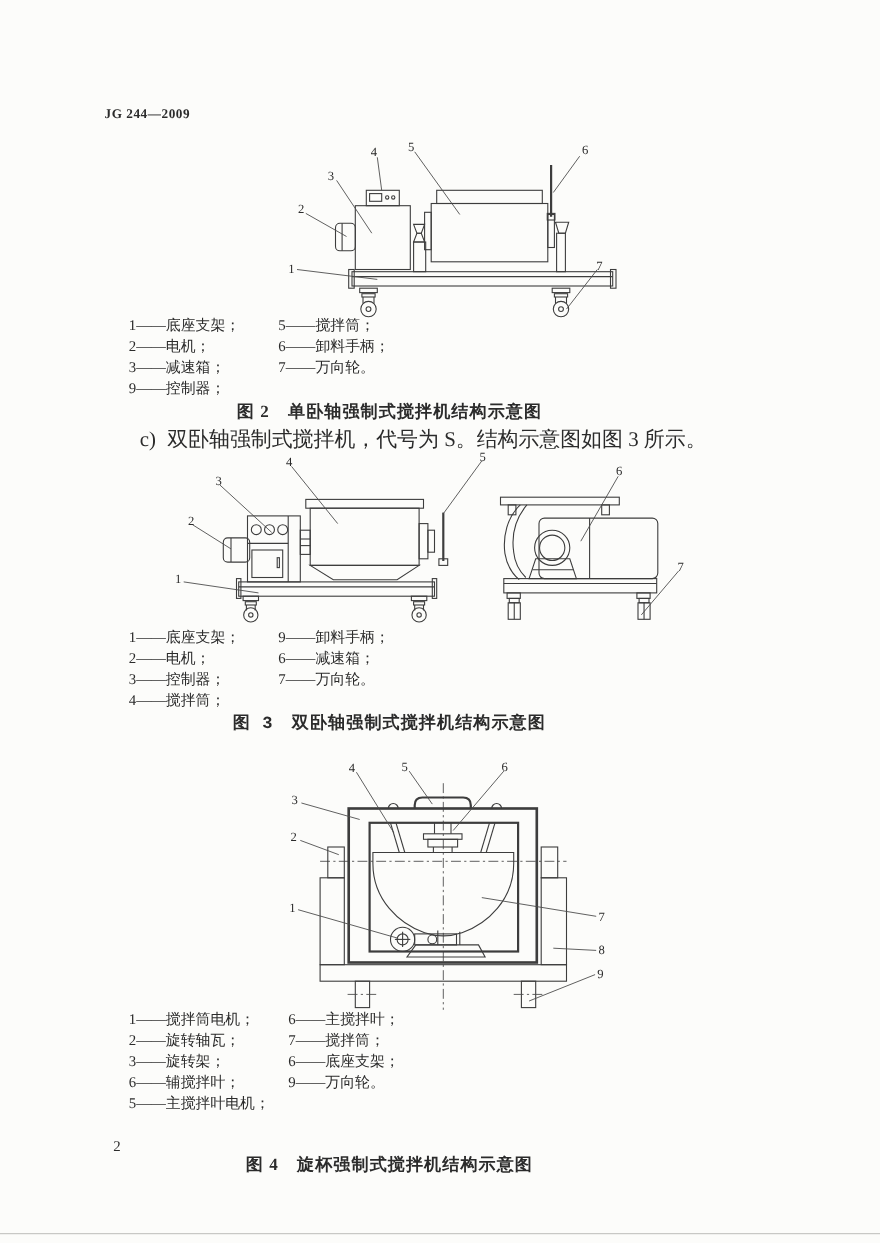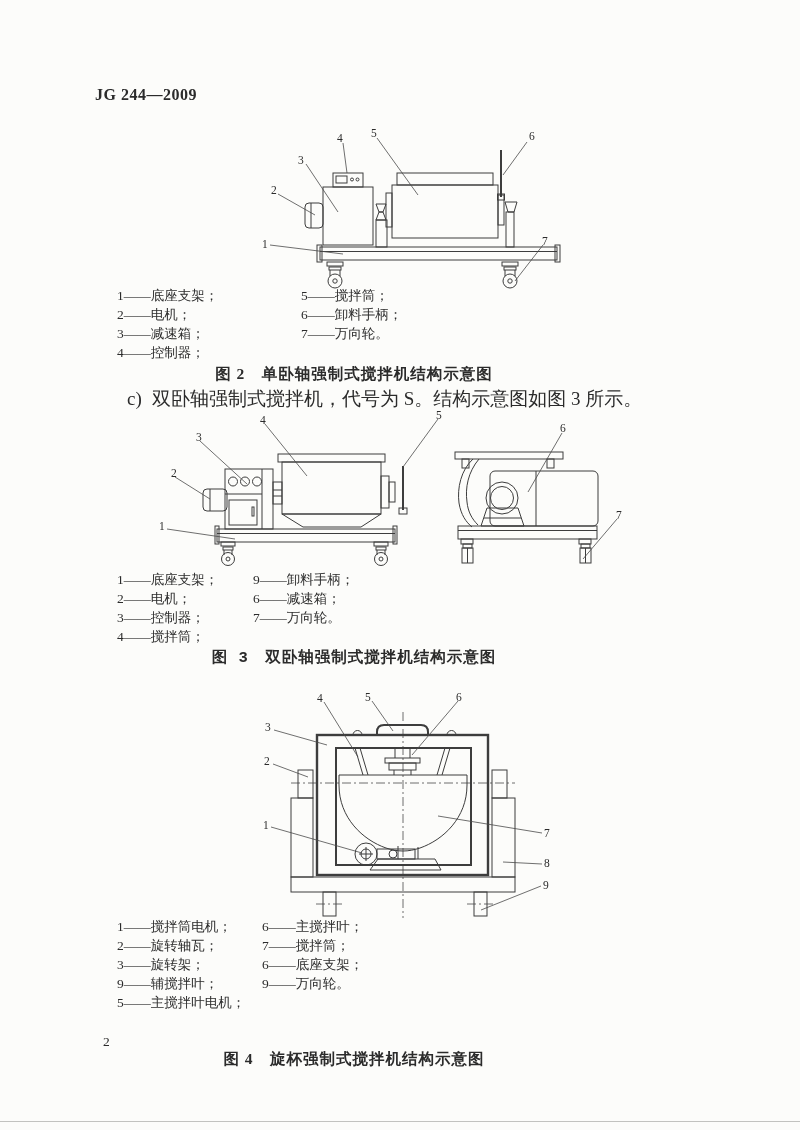--- a/index.html
+++ b/index.html
@@ -6,21 +6,21 @@
   .page{
     position:relative;
     width:800px;height:1130px;
     margin:0 auto;
     background:#fcfcfa;
     font-family:"Liberation Serif","DejaVu Serif",serif;
     color:#2b2b2b;
     overflow:hidden;
   }
   .abs{position:absolute;}
-  .header{left:95px;top:86px;font-size:16px;font-weight:bold;letter-spacing:0.5px;}
+  .header{left:95px;top:96px;font-size:12px;font-weight:bold;letter-spacing:0.5px;}
   .legend{font-size:13.5px;line-height:19px;white-space:nowrap;}
   .caption{left:0;width:708px;text-align:center;font-size:15.5px;font-weight:bold;letter-spacing:1px;}
   .itemline{font-size:19px;white-space:nowrap;}
   .itemline .marker{display:inline-block;width:25px;}
   .pagenum{left:103px;top:1034px;font-size:13.5px;}
   .scan-edge{left:0;top:1121px;width:800px;height:1px;background:#c2c2bf;}
   svg{display:block;}
   svg .ln{stroke:#3d3d3d;stroke-width:1;fill:none;}
   svg .ln2{stroke:#3d3d3d;stroke-width:2;fill:none;}
   svg .thick{stroke:#3d3d3d;stroke-width:2.4;fill:none;}
@@ -105,23 +105,23 @@
     <text x="89" y="16">4</text>
     <text x="123" y="11">5</text>
     <text x="281" y="14">6</text>
     <text x="294" y="119">7</text>
   </svg>
 
   <div class="abs legend" style="left:117px;top:286px;">
     <div>1——底座支架；</div>
     <div>2——电机；</div>
     <div>3——减速箱；</div>
-    <div>4——控制器；</div>
-  </div>
-  <div class="abs legend" style="left:253px;top:286px;margin-left:48px;">
+    <div>9——控制器；</div>
+  </div>
+  <div class="abs legend" style="left:253px;top:286px;">
     <div>5——搅拌筒；</div>
     <div>6——卸料手柄；</div>
     <div>7——万向轮。</div>
   </div>
   <div class="abs caption" style="top:364px;">图 2　单卧轴强制式搅拌机结构示意图</div>
 
   <div class="abs itemline" style="left:127px;top:386px;">
     <span class="marker">c)</span><span>双卧轴强制式搅拌机，代号为 S。结构示意图如图 3 所示。</span>
   </div>
 
@@ -325,21 +325,21 @@
     <text x="228" y="13">6</text>
     <text x="316" y="149">7</text>
     <text x="316" y="179">8</text>
     <text x="315" y="201">9</text>
   </svg>
 
   <div class="abs legend" style="left:117px;top:917px;">
     <div>1——搅拌筒电机；</div>
     <div>2——旋转轴瓦；</div>
     <div>3——旋转架；</div>
-    <div>9——辅搅拌叶；</div>
+    <div>6——辅搅拌叶；</div>
     <div>5——主搅拌叶电机；</div>
   </div>
   <div class="abs legend" style="left:262px;top:917px;">
     <div>6——主搅拌叶；</div>
     <div>7——搅拌筒；</div>
     <div>6——底座支架；</div>
     <div>9——万向轮。</div>
   </div>
   <div class="abs caption" style="top:1013px;margin-top:36px;">图 4　旋杯强制式搅拌机结构示意图</div>
 

